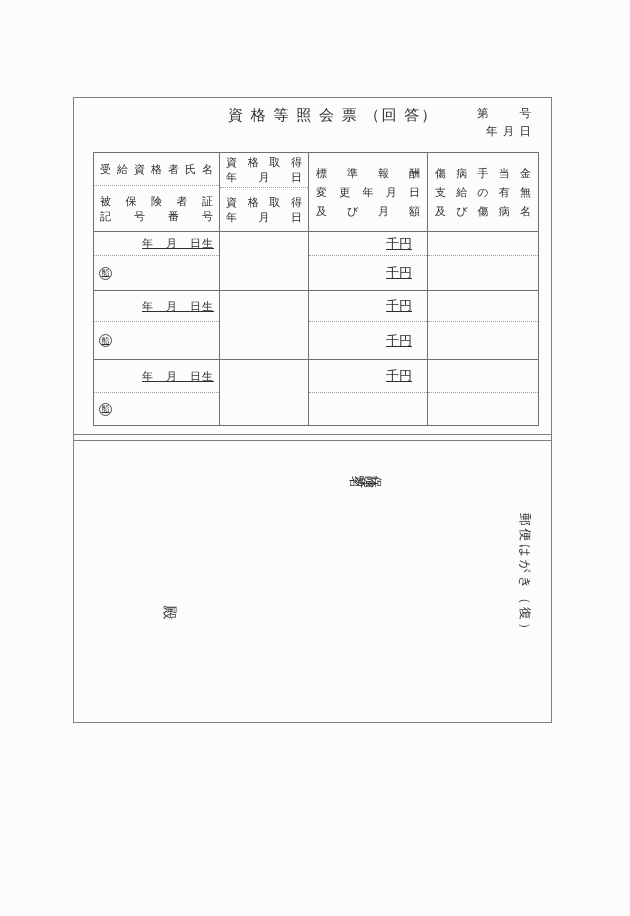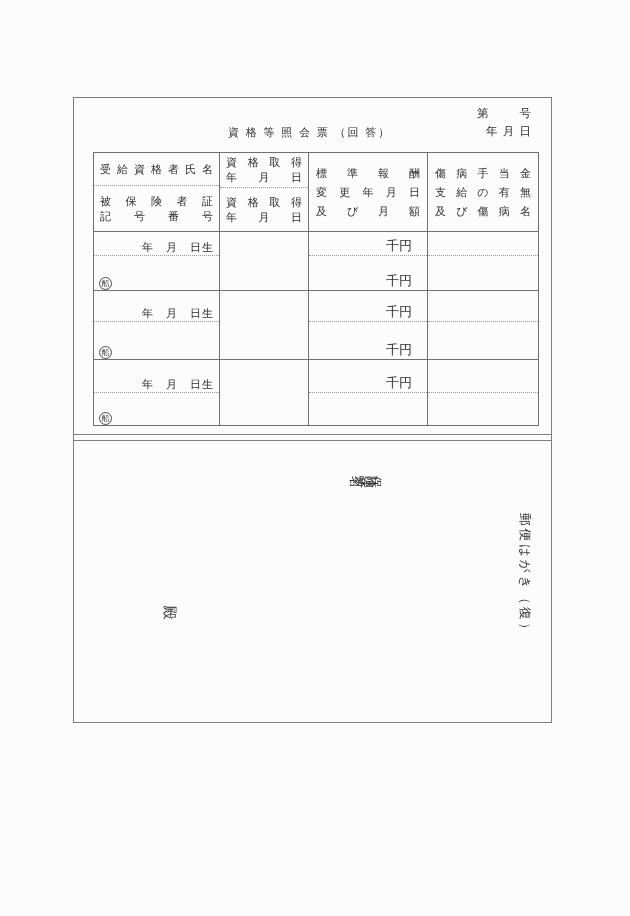--- a/index.html
+++ b/index.html
@@ -3,21 +3,21 @@
 <meta charset="utf-8">
 <style>
   html,body{margin:0;padding:0;background:#fcfcfc;}
   .page{position:relative;width:630px;height:916px;background:#fcfcfc;overflow:hidden;
         font-family:"Liberation Serif","DejaVu Serif",serif;color:#2e2e2e;}
   .outer{position:absolute;left:73px;top:97px;width:479px;height:626px;
          border:1.5px solid #7e7e7e;box-sizing:border-box;}
   .divider{position:absolute;left:73px;width:479px;height:0;border-top:1px solid #7e7e7e;}
   .d1{top:434px;} .d2{top:440px;}
 
-  .title{position:absolute;left:228px;top:125px;font-size:11px;letter-spacing:2px;white-space:nowrap;}
+  .title{position:absolute;left:228px;top:106px;font-size:15px;letter-spacing:2px;white-space:nowrap;}
   .docnum{position:absolute;left:477px;top:106px;width:54px;font-size:11.5px;}
   .docnum .l1{display:flex;justify-content:space-between;}
   .docnum .l2{width:45px;margin:3px 0 0 9px;}
 
   .spread{display:flex;justify-content:space-between;}
 
   .tbl{position:absolute;left:93px;top:152px;display:grid;
        grid-template-columns:125px 89px 119px 111px;
        grid-template-rows:78px 59px 69px 66px;
        border:1px solid #6f6f6f;box-sizing:content-box;background:#fcfcfc;}
@@ -25,21 +25,21 @@
         display:flex;flex-direction:column;overflow:hidden;}
   .cell.c1{border-left:none;} .cell.hr{border-top:none;}
 
   .hs1{border-bottom:1px dotted #9a9a9a;display:flex;flex-direction:column;justify-content:center;}
   .c1 .hs1{height:32px;} .c2 .hs1{height:34px;}
   .hs2{flex:1;display:flex;flex-direction:column;justify-content:center;}
   .hline{padding:0 6px;font-size:11px;line-height:15px;}
   .c3.hr,.c4.hr{justify-content:center;}
   .c3 .hline,.c4 .hline{line-height:19px;padding:0 7px;}
 
-  .sub{display:flex;align-items:flex-end;}
+  .sub{display:flex;align-items:center;text-decoration:underline;}
   .sub.t{border-bottom:1px dotted #9a9a9a;}
   .sub.b{flex:1;}
   .g1 .sub.t{height:23px;} .g2 .sub.t{height:30px;} .g3 .sub.t{height:32px;}
   .birth{margin-left:auto;padding-right:5px;font-size:11px;letter-spacing:1px;white-space:pre;}
   .mark{margin-left:5px;width:13px;height:13px;border:1px solid #4a4a4a;border-radius:50%;
         display:flex;align-items:center;justify-content:center;font-size:8px;line-height:1;
         color:#3a3a3a;box-sizing:border-box;}
   .yen{margin-left:auto;padding-right:15px;font-size:13px;}
 
   .office{position:absolute;left:370px;top:469px;writing-mode:vertical-rl;

